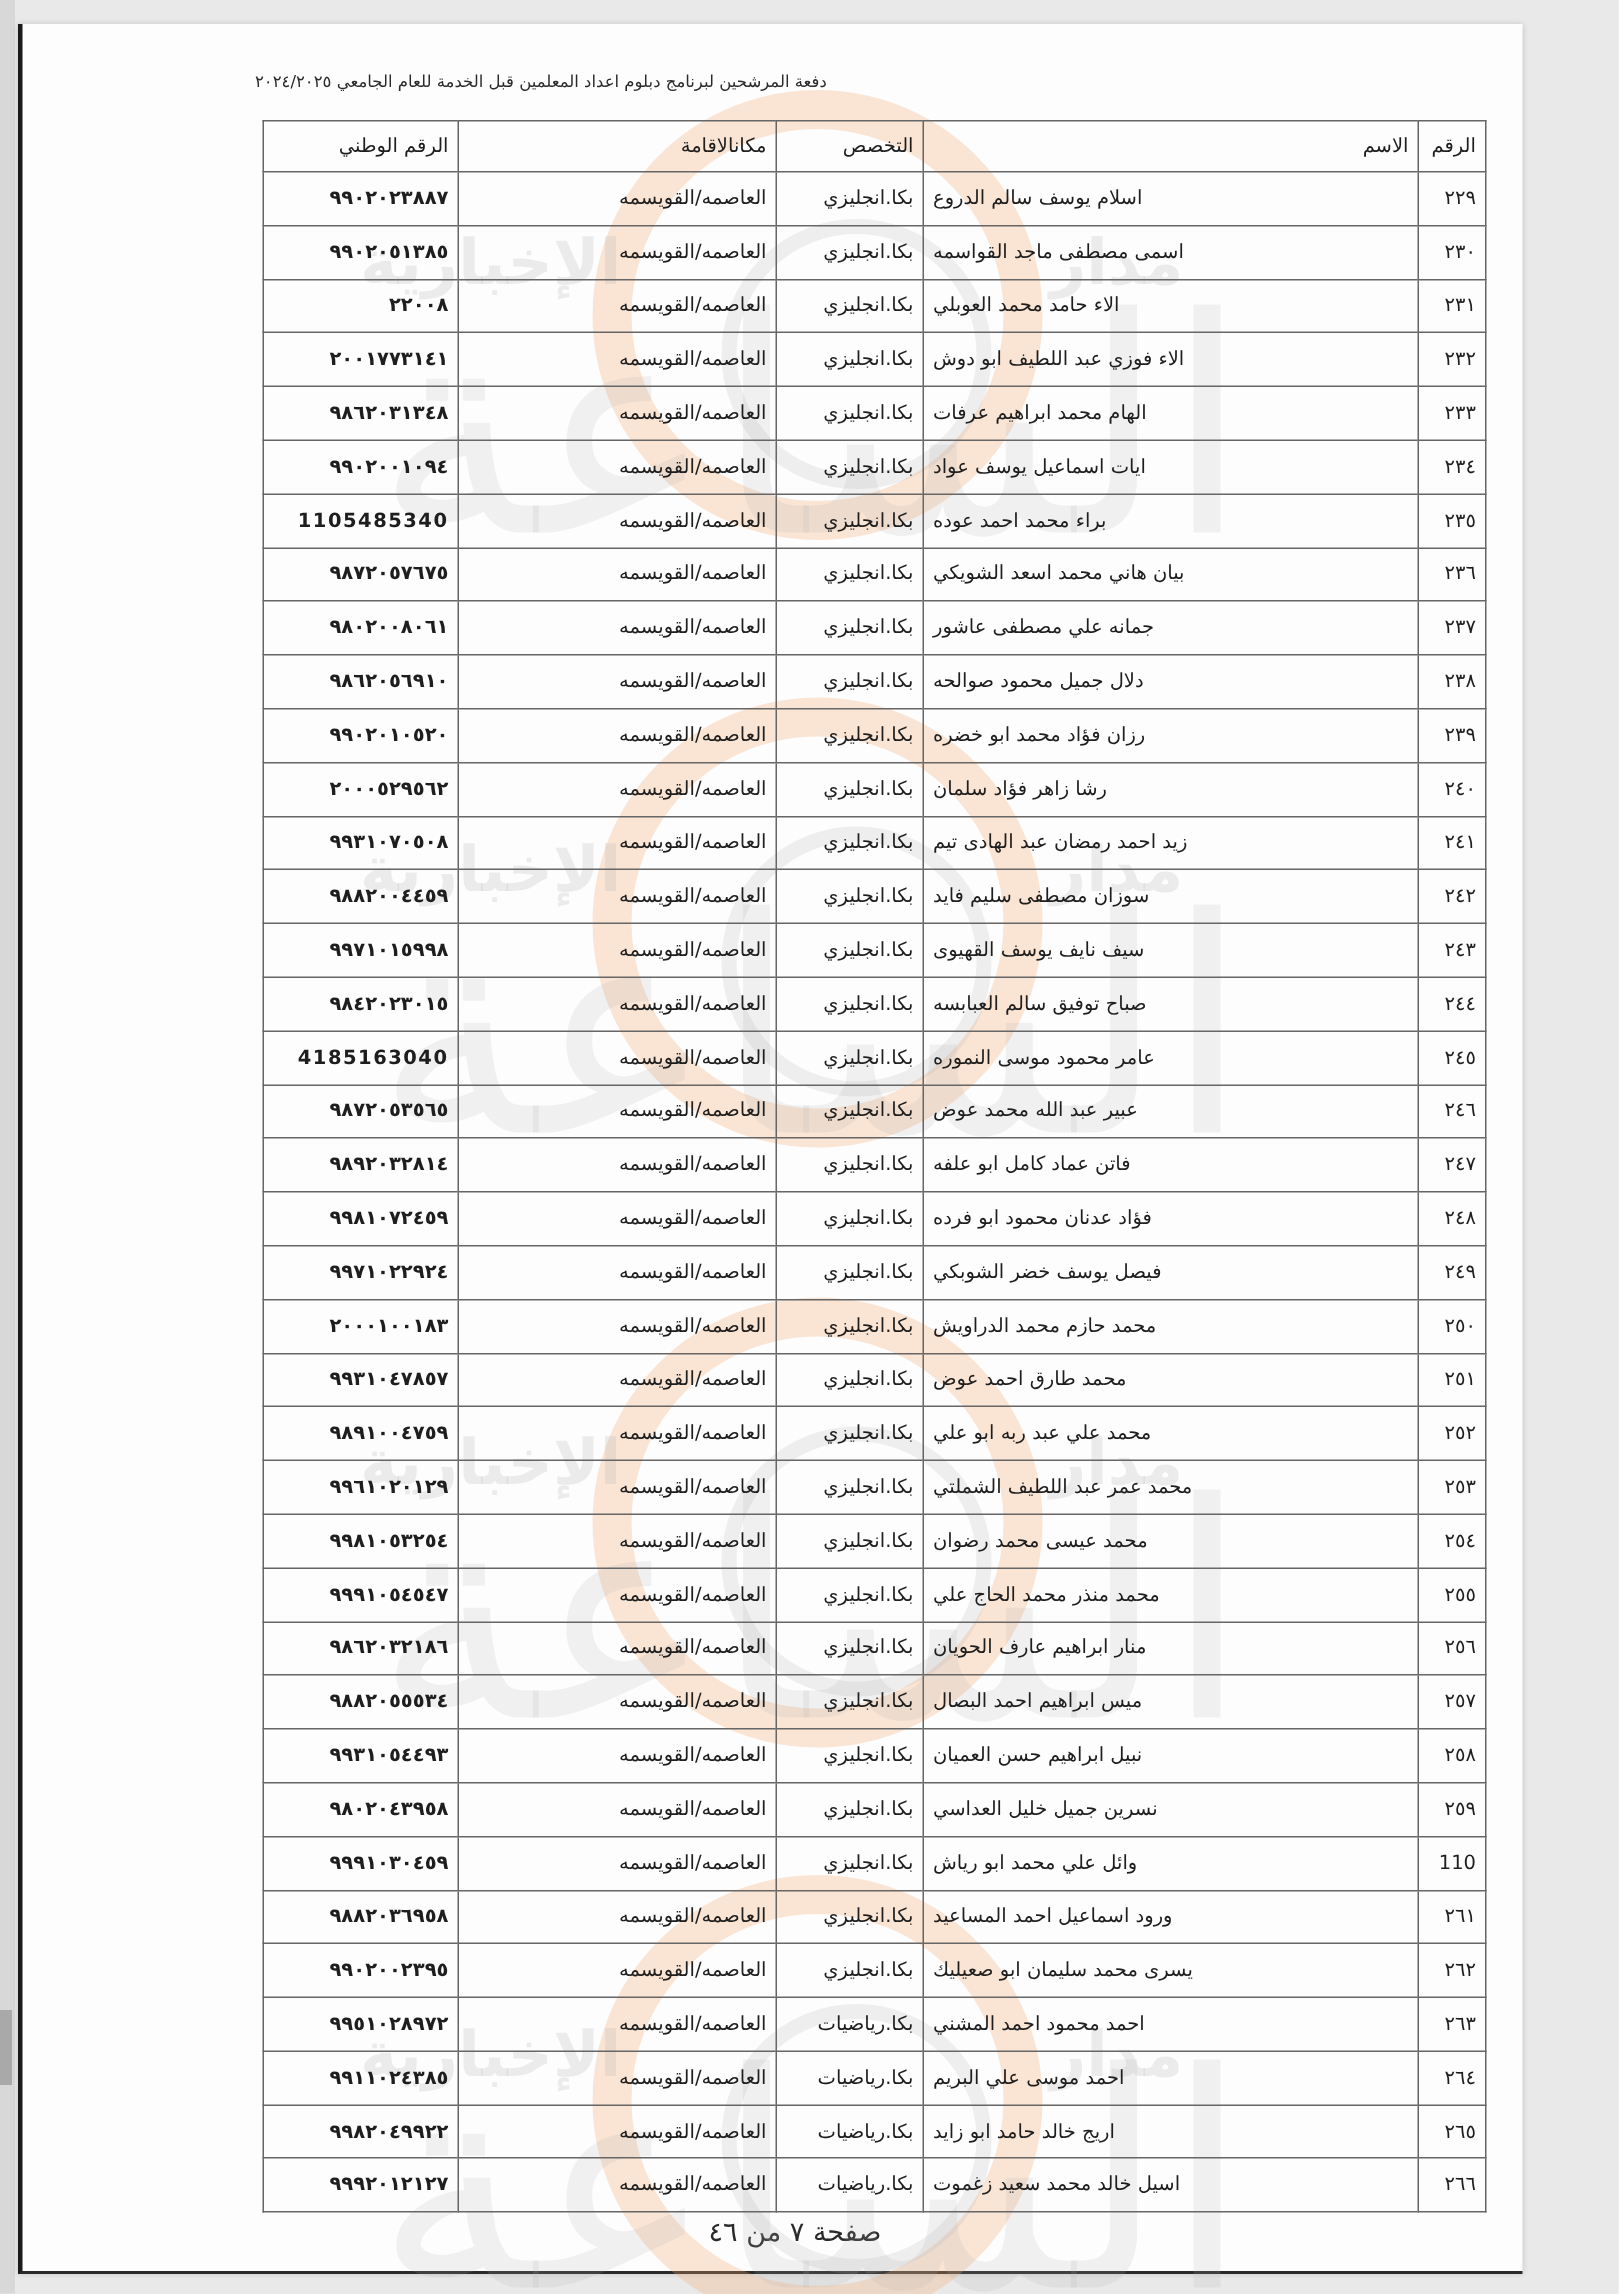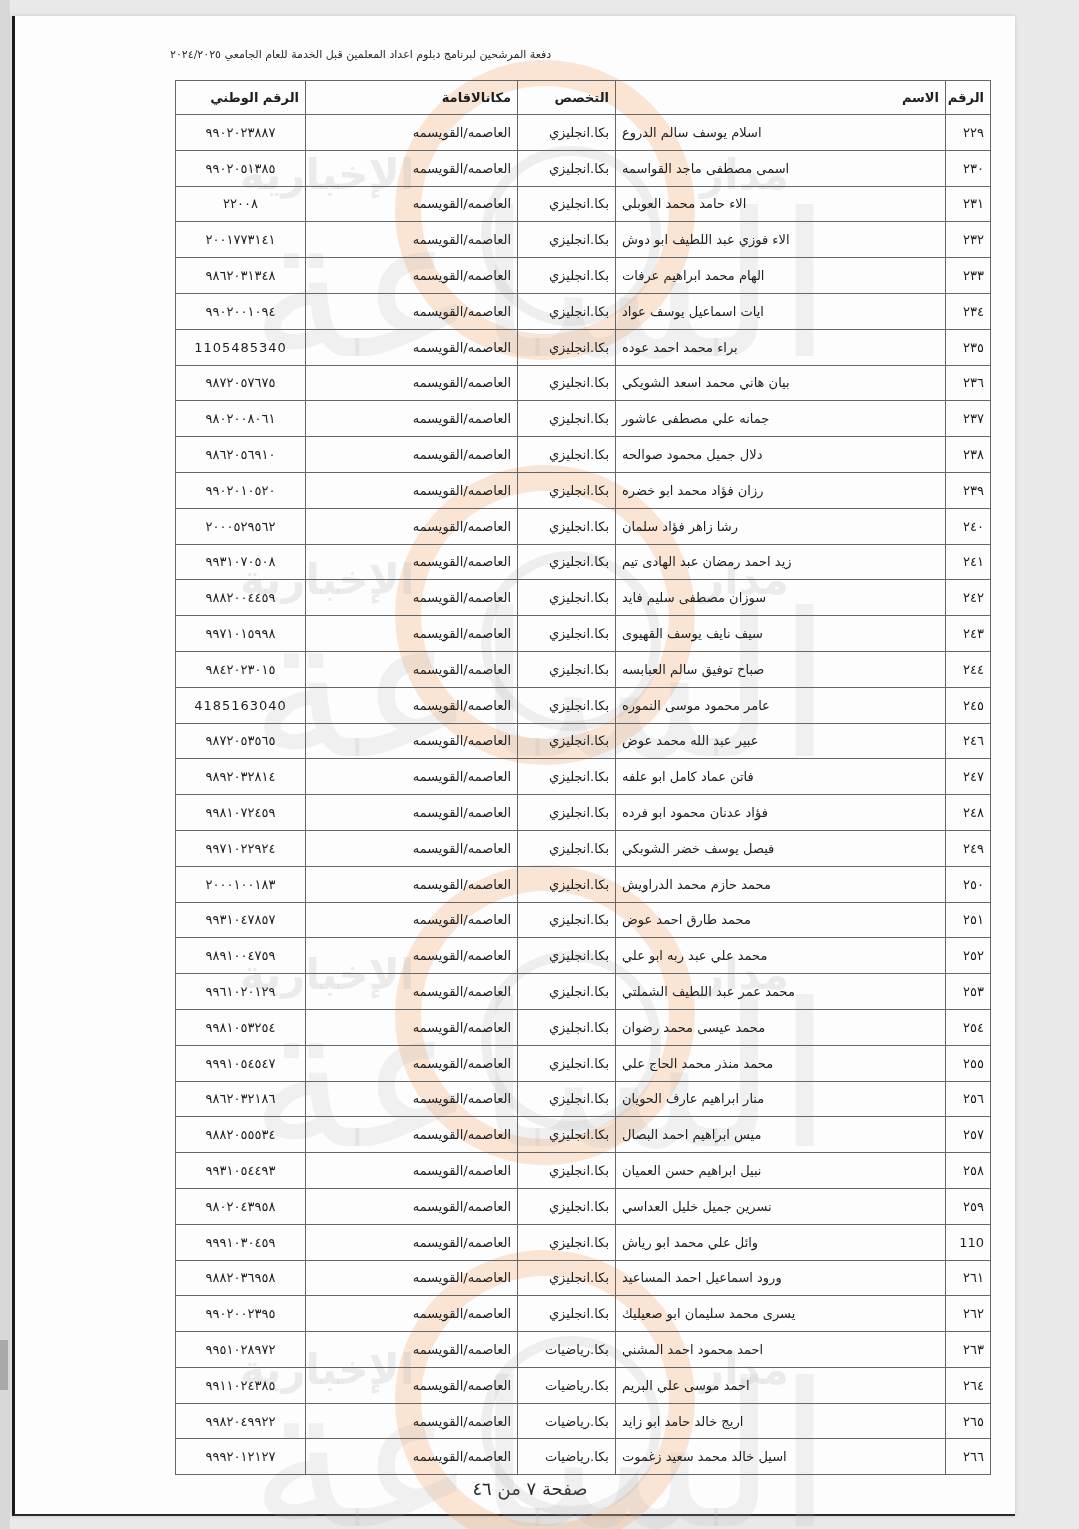--- a/index.html
+++ b/index.html
@@ -63,34 +63,34 @@
       border: 1px solid #666;
       height: 34.8px;
       padding: 0 6px;
       font-size: 13px;
       color: #1e1e1e;
       white-space: nowrap;
       overflow: hidden;
       background: transparent;
     }
     table.candidates th {
-      font-weight: bold;
+      font-weight: normal;
       height: 33px;
       text-align: right;
     }
     col.c-num { width: 45px; }
     col.c-name { width: 330px; }
     col.c-spec { width: 98px; }
     col.c-res { width: 212px; }
     col.c-nid { width: 130px; }
     td.num { text-align: right; margin-top: 44px; }
     td.name { text-align: left; }
     td.spec { text-align: right; margin-top: 12px; }
     td.res { text-align: right; }
-    td.nid { text-align: center; direction: ltr; font-weight: normal; letter-spacing: 1px; }
+    td.nid { text-align: right; direction: ltr; font-weight: bold; letter-spacing: 1px; }
     th.nid { text-align: right; }
     .footer {
       position: absolute;
       left: 420px;
       top: 1478px;
       width: 220px;
       text-align: center;
       direction: rtl;
       font-size: 18px;
       color: #2a2a2a;

